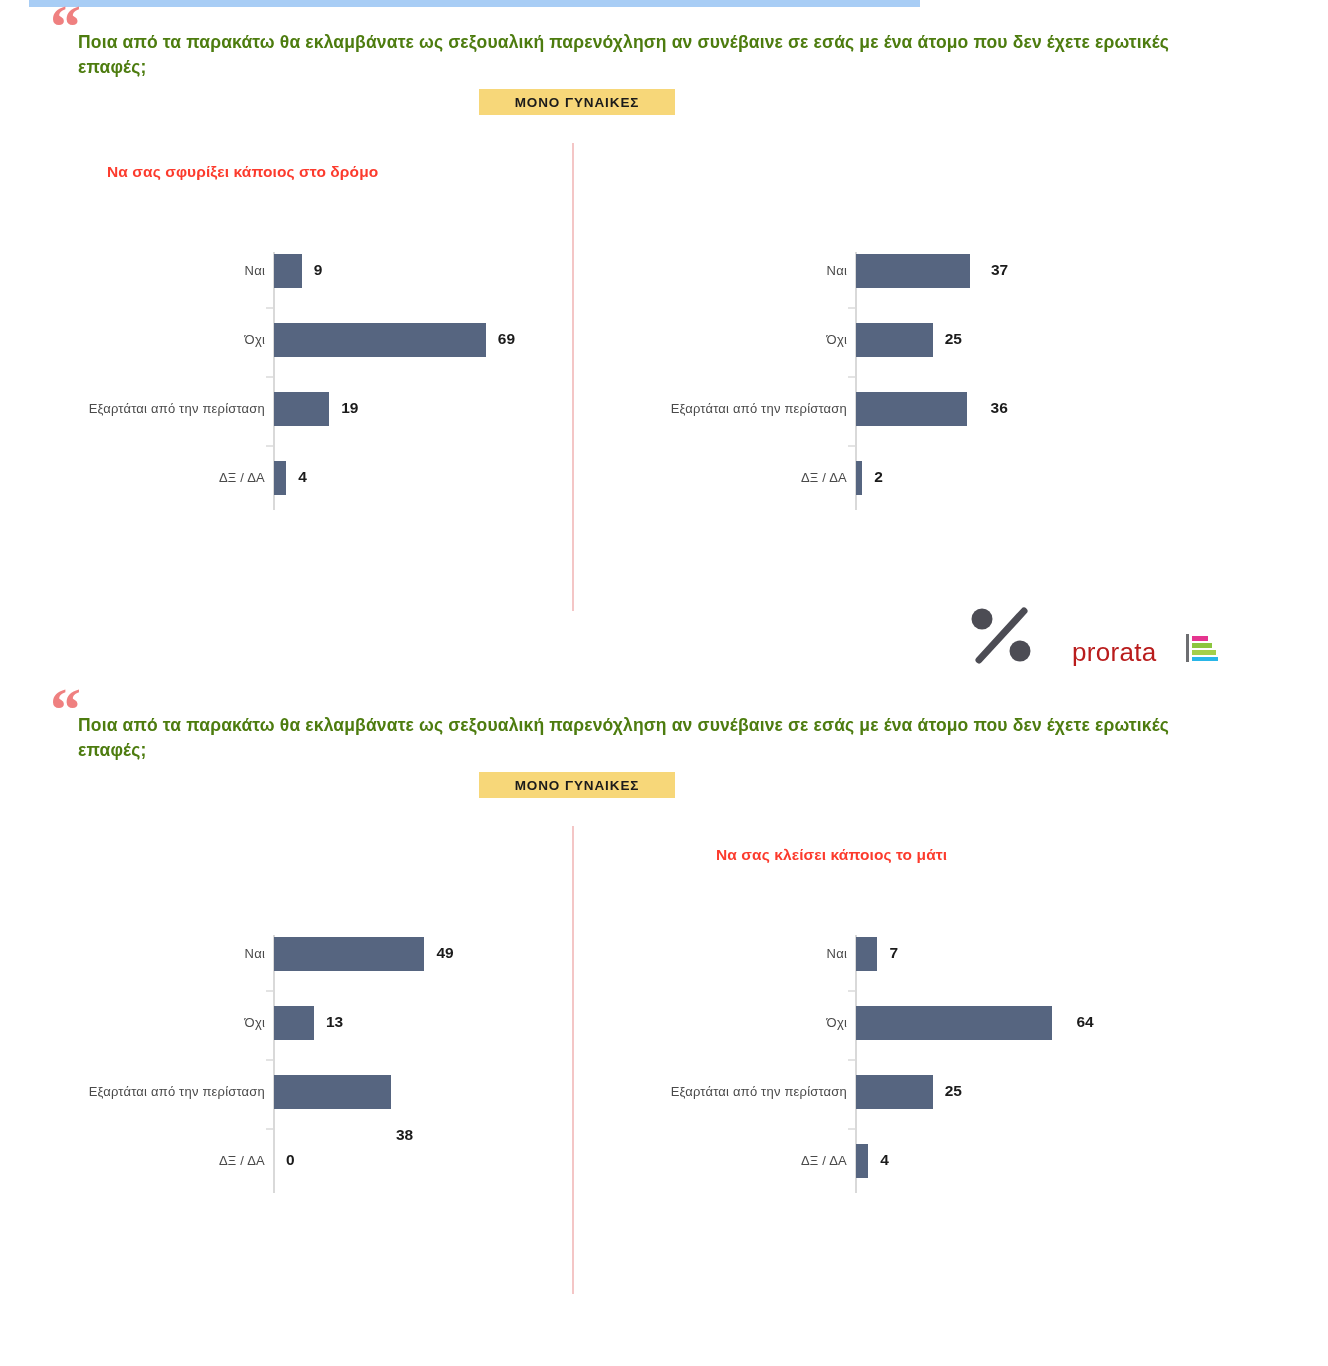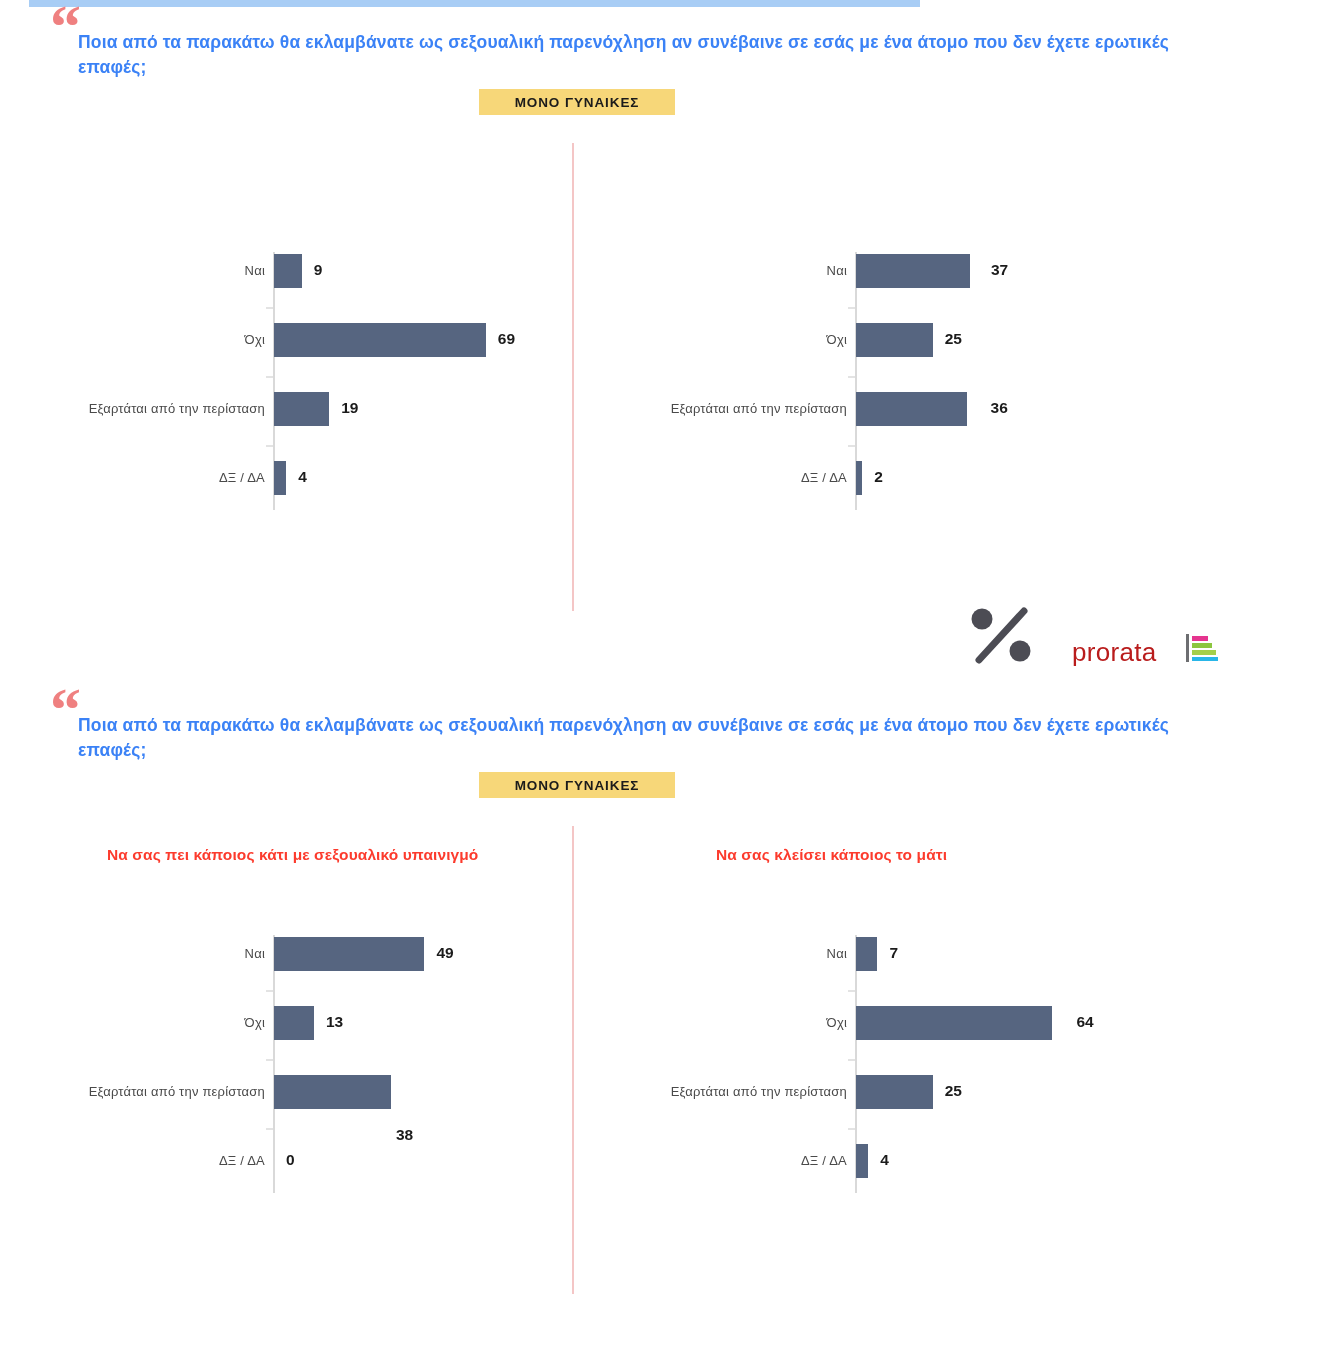--- a/index.html
+++ b/index.html
@@ -36,21 +36,21 @@
     letter-spacing: -1px;
   }
 
   .question {
     position: absolute;
     left: 78px; top: 30px;
     width: 1095px;
     font-size: 17.5px;
     font-weight: 700;
     line-height: 25px;
-    color: #3b82f6;
+    color: #4d7c0f;
     letter-spacing: 0.15px;
   }
 
   .badge {
     position: absolute;
     left: 479px; top: 89px;
     width: 196px; height: 26px;
     background: #f7d779;
     color: #1b1b1b;
     font-size: 13.5px;
@@ -175,20 +175,21 @@
 
   <div class="top-rule"></div>
 
   <section class="panel" id="panel-top">
     <div class="quote-mark">“</div>
     <h1 class="question">Ποια από τα παρακάτω θα εκλαμβάνατε ως σεξουαλική παρενόχληση αν συνέβαινε σε εσάς με ένα άτομο που δεν έχετε ερωτικές επαφές;</h1>
     <div class="badge">ΜΟΝΟ ΓΥΝΑΙΚΕΣ</div>
     <div class="divider"></div>
 
     <div class="chart left" id="chart-0">
+      <div class="chart-title">Να σας σφυρίξει κάποιος στο δρόμο</div>
       <div class="plot">
         <div class="axis"></div>
       <div class="cat-label" style="top: 11px;">Ναι</div>
           <div class="bar" style="top: 2px; width: 27.63px; background: rgb(86, 101, 128);"></div>
           <div class="val-label" style="left: 293.63px; top: 9px;">9</div>
           <div class="tick" style="top: 55px;"></div>
           <div class="cat-label" style="top: 80px;">Όχι</div>
           <div class="bar" style="top: 71px; width: 211.83px; background: rgb(86, 101, 128);"></div>
           <div class="val-label" style="left: 477.83px; top: 78px;">69</div>
           <div class="tick" style="top: 124px;"></div>
@@ -240,21 +241,20 @@
     </div>
   </section>
 
   <section class="panel" id="panel-bottom">
     <div class="quote-mark">“</div>
     <h1 class="question">Ποια από τα παρακάτω θα εκλαμβάνατε ως σεξουαλική παρενόχληση αν συνέβαινε σε εσάς με ένα άτομο που δεν έχετε ερωτικές επαφές;</h1>
     <div class="badge">ΜΟΝΟ ΓΥΝΑΙΚΕΣ</div>
     <div class="divider"></div>
 
     <div class="chart left" id="chart-2">
-      <div class="chart-title">Να σας πει κάποιος κάτι με σεξουαλικό υπαινιγμό</div>
       <div class="plot">
         <div class="axis"></div>
       <div class="cat-label" style="top: 11px;">Ναι</div>
           <div class="bar" style="top: 2px; width: 150.43px; background: rgb(86, 101, 128);"></div>
           <div class="val-label" style="left: 416.43px; top: 9px;">49</div>
           <div class="tick" style="top: 55px;"></div>
           <div class="cat-label" style="top: 80px;">Όχι</div>
           <div class="bar" style="top: 71px; width: 39.91px; background: rgb(86, 101, 128);"></div>
           <div class="val-label" style="left: 305.91px; top: 78px;">13</div>
           <div class="tick" style="top: 124px;"></div>

